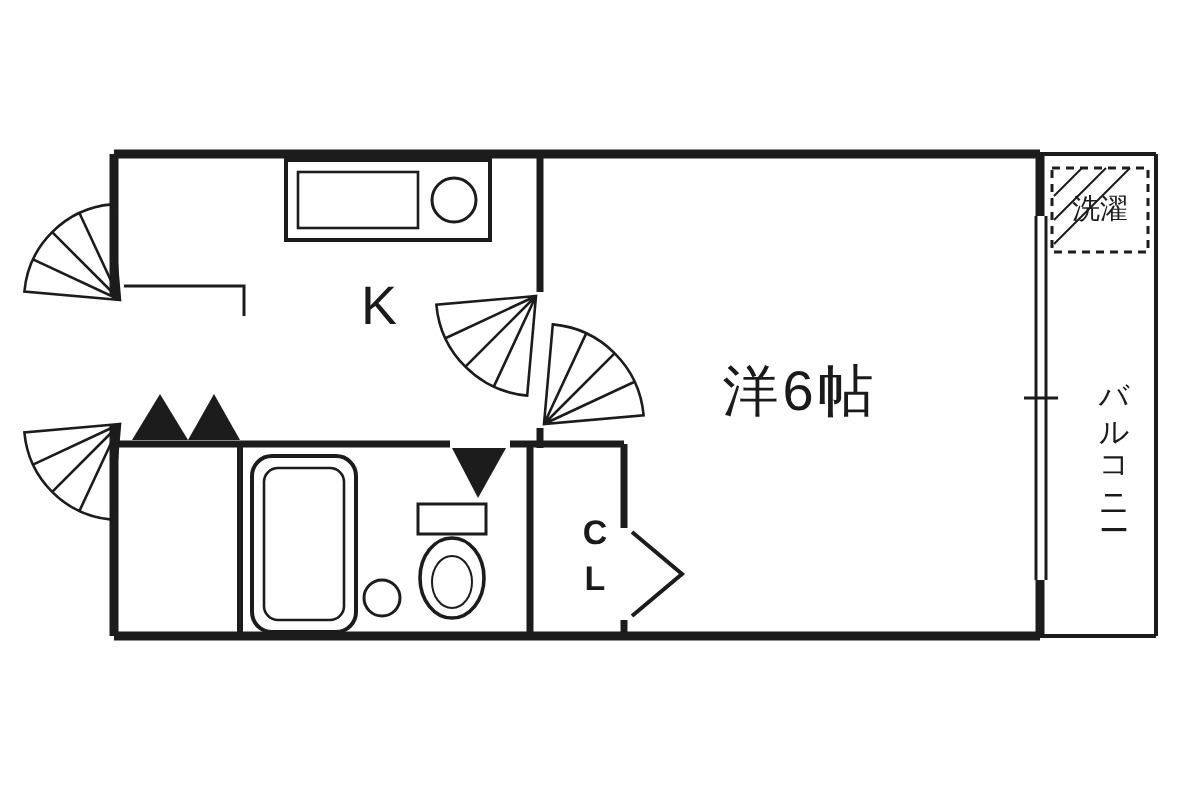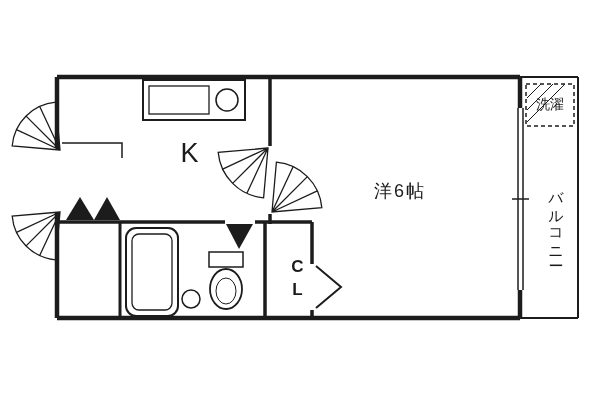--- a/index.html
+++ b/index.html
@@ -3,21 +3,21 @@
 <meta charset="utf-8">
 <style>
   html,body{margin:0;padding:0;background:#ffffff;}
   .stage{
     position:relative;width:600px;height:400px;background:#ffffff;
     font-family:"Liberation Sans","DejaVu Sans",sans-serif;overflow:hidden;
   }
   .stage svg{position:absolute;left:0;top:0;}
   .label{position:absolute;color:#1a1a1a;line-height:1;white-space:nowrap;}
   .label-k{left:150px;top:140px;width:80px;text-align:center;font-size:27px;font-weight:500;letter-spacing:1px;}
-  .label-bedroom{left:330px;top:182px;width:140px;text-align:center;font-size:18px;font-weight:500;letter-spacing:2px;}
+  .label-bedroom{left:330px;top:182px;width:140px;text-align:center;font-size:28px;font-weight:500;letter-spacing:2px;}
   .label-cl{left:274px;top:240px;width:32px;height:80px;font-size:17px;font-weight:600;
     writing-mode:vertical-rl;text-orientation:upright;letter-spacing:4px;text-align:center;}
   .label-balcony{left:536px;top:150px;width:28px;height:140px;font-size:15px;
     writing-mode:vertical-rl;text-orientation:upright;letter-spacing:2px;text-align:center;}
   .label-laundry{left:526px;top:97px;width:48px;text-align:center;font-size:14px;}
   .watermark{
     position:absolute;left:135px;top:248px;width:440px;text-align:center;
     font-size:56px;font-weight:500;letter-spacing:10px;
     color:#8f8f8f;opacity:0.55;pointer-events:none;z-index:5;
   }

